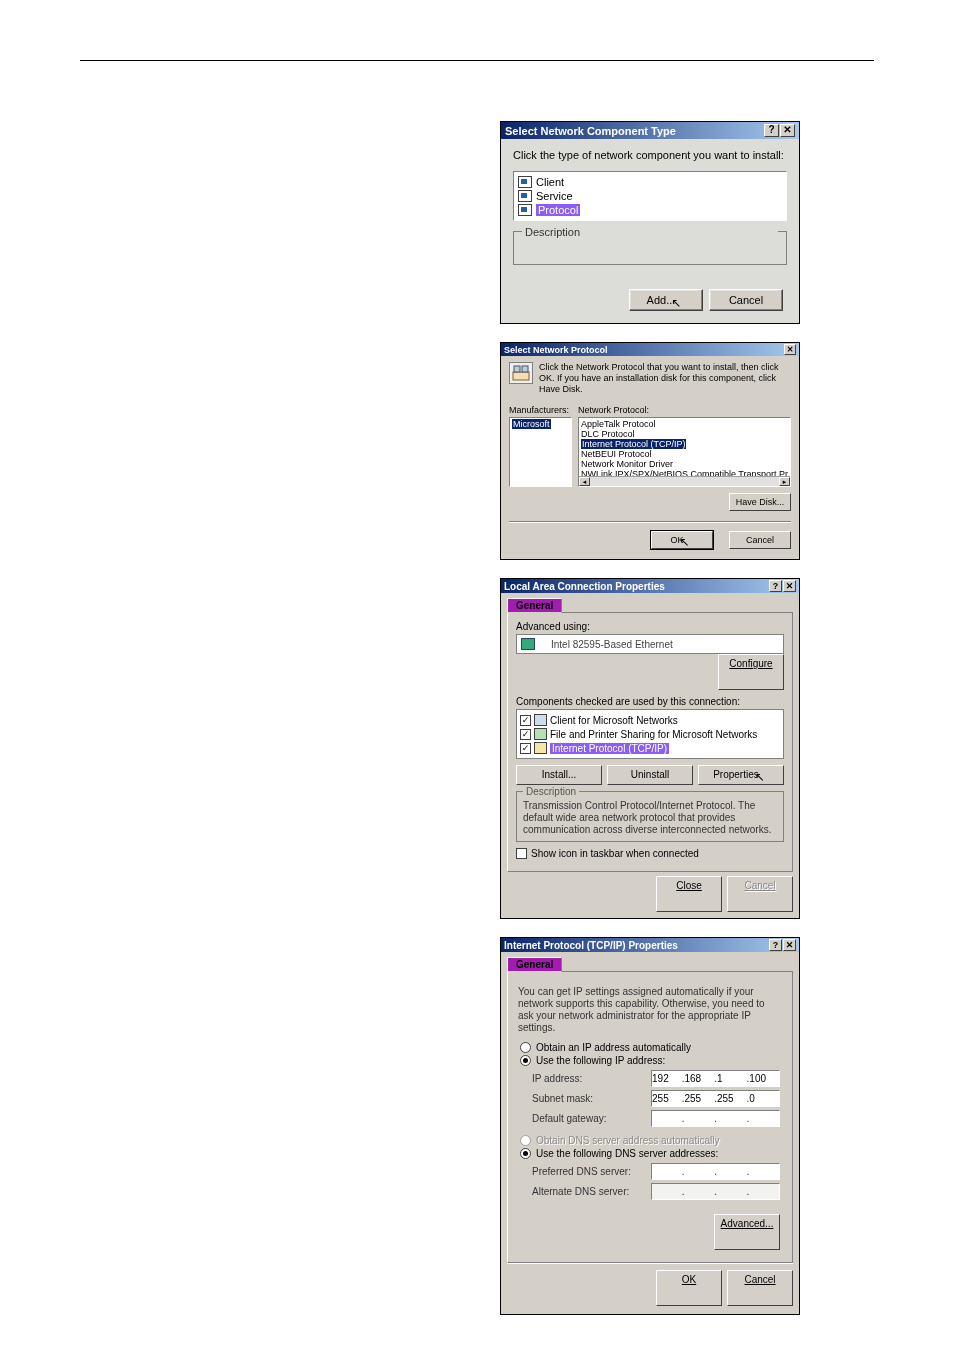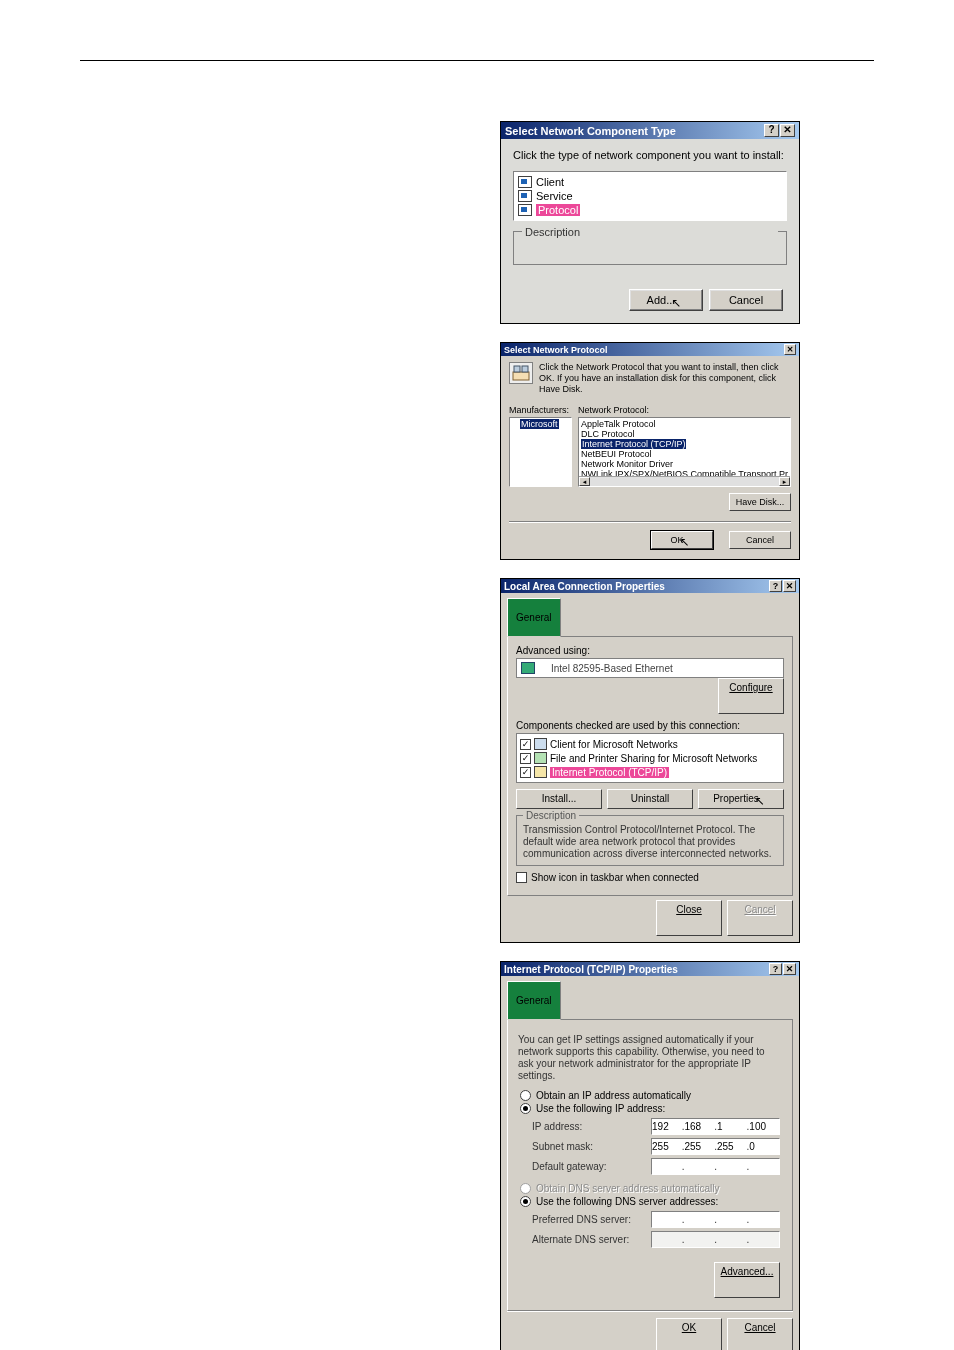--- a/index.html
+++ b/index.html
@@ -14,58 +14,58 @@
   .titlebar { background: linear-gradient(90deg, #0a246a, #a6caf0); color: #fff; font-weight: bold; padding: 2px 4px; display: flex; align-items: center; }
   .titlebar .tt { flex: 1; }
   .tb-btns { display: flex; gap: 1px; }
   .tb-btn { width: 15px; height: 13px; background: #d4d0c8; border: 1px solid #fff; border-right-color: #404040; border-bottom-color: #404040; font-size: 10px; line-height: 10px; text-align: center; color: #000; }
   .dlg1-body { padding: 10px 12px 8px 12px; }
   .dlg1-inst { font-size: 11px; margin-bottom: 10px; }
   .complist { background: #fff; border: 1px solid #808080; border-right-color: #fff; border-bottom-color: #fff; padding: 3px 4px; margin-bottom: 10px; }
   .complist-row { display: flex; align-items: center; padding: 1px 0; }
   .icon-sq { width: 14px; height: 12px; margin-right: 4px; border: 1px solid #404040; display: inline-block; position: relative; }
   .icon-sq .dot { position: absolute; left: 2px; top: 2px; width: 6px; height: 5px; background: #1e62b4; }
-  .hl { background: #ec4899; color: #fff; padding: 0 2px; }
+  .hl { background: #8b5cf6; color: #fff; padding: 0 2px; }
   .fieldset { border: 1px solid #808080; padding: 6px 8px 14px 8px; margin-bottom: 24px; }
   .fieldset-legend { position: relative; top: -12px; background: #dcdcd8; padding: 0 3px; font-size: 11px; color: #333; }
   .fieldset-text { font-size: 11px; margin-top: -8px; }
   .btn-row { display: flex; justify-content: flex-end; gap: 6px; padding: 0 4px 4px 0; }
   .winbtn { min-width: 74px; height: 22px; background: #d4d0c8; border: 1px solid #fff; border-right-color: #404040; border-bottom-color: #404040; box-shadow: inset -1px -1px 0 #808080, inset 1px 1px 0 #dfdfdf; font-size: 11px; text-align: center; line-height: 20px; }
   .cursor { display: inline-block; font-size: 12px; line-height: 0; position: relative; top: 3px; left: -4px; }
 
   
   .dlg2 { border: 1px solid #000; background: #d4d0c8; font-size: 9px; color: #000; }
   .titlebar2 { background: linear-gradient(90deg, #0a246a, #a6caf0); color: #fff; font-weight: bold; padding: 1px 3px; display: flex; align-items: center; font-size: 9px; }
   .titlebar2 .tt { flex: 1; }
   .dlg2-body { padding: 6px 8px; }
   .dlg2-top { display: flex; gap: 6px; margin-bottom: 10px; }
   .proticon { width: 24px; height: 22px; border: 1px solid #808080; background: #eee; flex: 0 0 24px; display:flex; align-items:center; justify-content:center; }
   .dlg2-inst { font-size: 9px; line-height: 11px; }
   .dlg2-cols { display: flex; gap: 6px; }
   .dlg2-col1 { width: 96px; }
   .dlg2-col2 { flex: 1; }
   .dlg2-label { font-size: 9px; margin-bottom: 2px; }
-  .listbox { background: #fff; border: 1px solid #808080; border-right-color:#fff; border-bottom-color:#fff; height: 70px; padding: 1px 10px; font-size: 9px; overflow: hidden; }
+  .listbox { background: #fff; border: 1px solid #808080; border-right-color:#fff; border-bottom-color:#fff; height: 70px; padding: 1px 2px; font-size: 9px; overflow: hidden; }
   .listbox2 { background: #fff; border: 1px solid #808080; border-right-color:#fff; border-bottom-color:#fff; height: 70px; padding: 1px 2px; font-size: 9px; overflow: hidden; position: relative; }
   .lb-row { white-space: nowrap; }
   .lb-hl { background: #0a246a; color: #fff; padding: 0 1px; display: inline-block; }
   .hscroll { position: absolute; bottom: 0; left: 0; right: 0; height: 10px; background: #e0e0e0; border-top: 1px solid #a0a0a0; display:flex; }
   .hscroll .sbtn { width: 11px; height: 9px; background: #d4d0c8; border: 1px solid #fff; border-right-color:#404040; border-bottom-color:#404040; font-size:7px; text-align:center; line-height:7px; }
   .hscroll .track { flex: 1; }
   .dlg2-btns { display: flex; justify-content: flex-end; padding: 6px 0 2px 0; }
   .winbtn-sm { min-width: 62px; height: 18px; background:#d4d0c8; border:1px solid #fff; border-right-color:#404040; border-bottom-color:#404040; font-size:9px; text-align:center; line-height:16px; }
   .sep { border-top: 1px solid #808080; border-bottom: 1px solid #fff; margin: 8px 0; }
   .dlg2-okrow { display:flex; justify-content:flex-end; gap:16px; padding: 0 0 4px 0; }
   .winbtn-sm.default { box-shadow: 0 0 0 1px #000; }
 
   
   .dlg3 { border:1px solid #000; background:#d4d0c8; font-size:10px; color:#000; }
   .dlg3-body { padding: 4px 6px 6px 6px; }
   .tabhdr { display:flex; border-bottom:1px solid #808080; }
-  .tab { background:#15803d; border:1px solid #fff; border-bottom:none; border-right-color:#808080; padding:13px 8px; font-size:10px; position:relative; top:1px; }
+  .tab { background:#a21caf; border:1px solid #fff; border-bottom:none; border-right-color:#808080; padding:1px 8px; font-size:10px; position:relative; top:1px;font-weight:bold; }
   .tab.active { border-bottom:1px solid #d4d0c8; }
   .tabpanel { border:1px solid #fff; border-top:none; border-right-color:#808080; border-bottom-color:#808080; padding:8px; }
   .connectbox { background:#fff; border:1px solid #808080; padding:3px 4px; display:flex; align-items:center; gap:16px; font-size:10px; color:#444; margin-top:2px; }
   .nic-icon { width:14px; height:12px; background:#3a7; border:1px solid #246; display:inline-block; }
   .rt { display:flex; justify-content:flex-end; }
   .complist3 { background:#fff; border:1px solid #808080; padding:3px 3px; margin-bottom:6px; }
   .cl3-row { display:flex; align-items:center; gap:3px; font-size:10px; padding:1px 0; }
   .chk { width:11px; height:11px; border:1px solid #404040; background:#fff; display:inline-flex; align-items:center; justify-content:center; font-size:9px; }
   .ico-c { width:13px; height:12px; border:1px solid #404040; display:inline-block; background:#cde; }
   .ico-c.g { background:#b4e2b4; }

